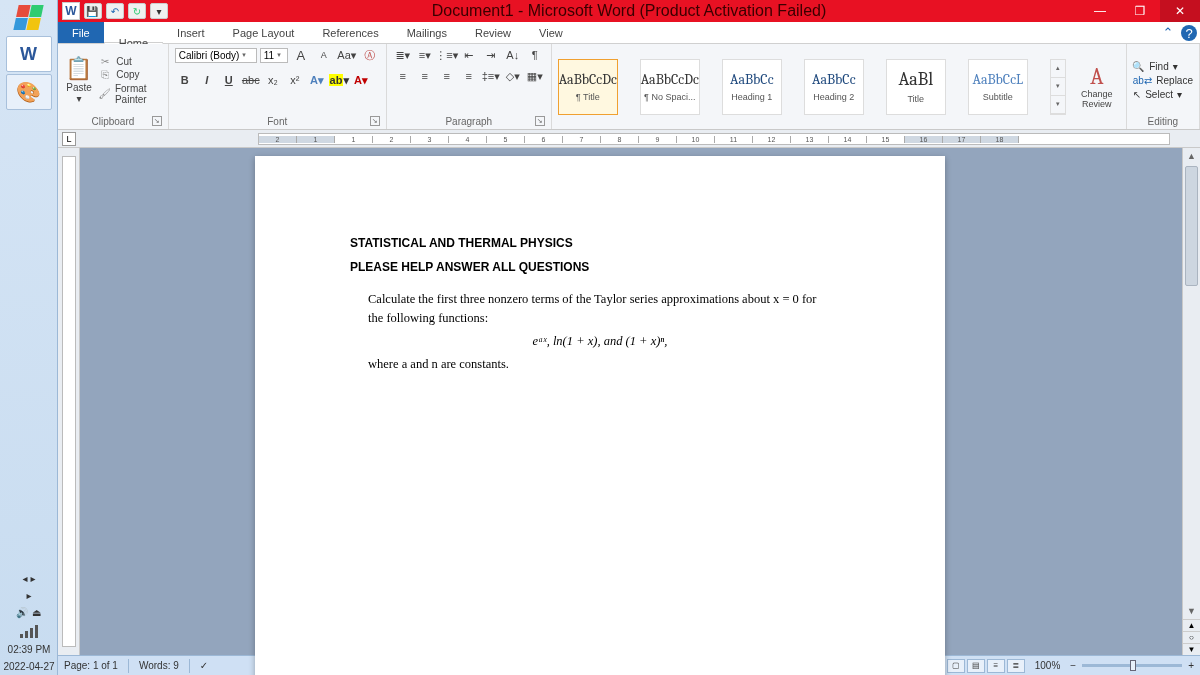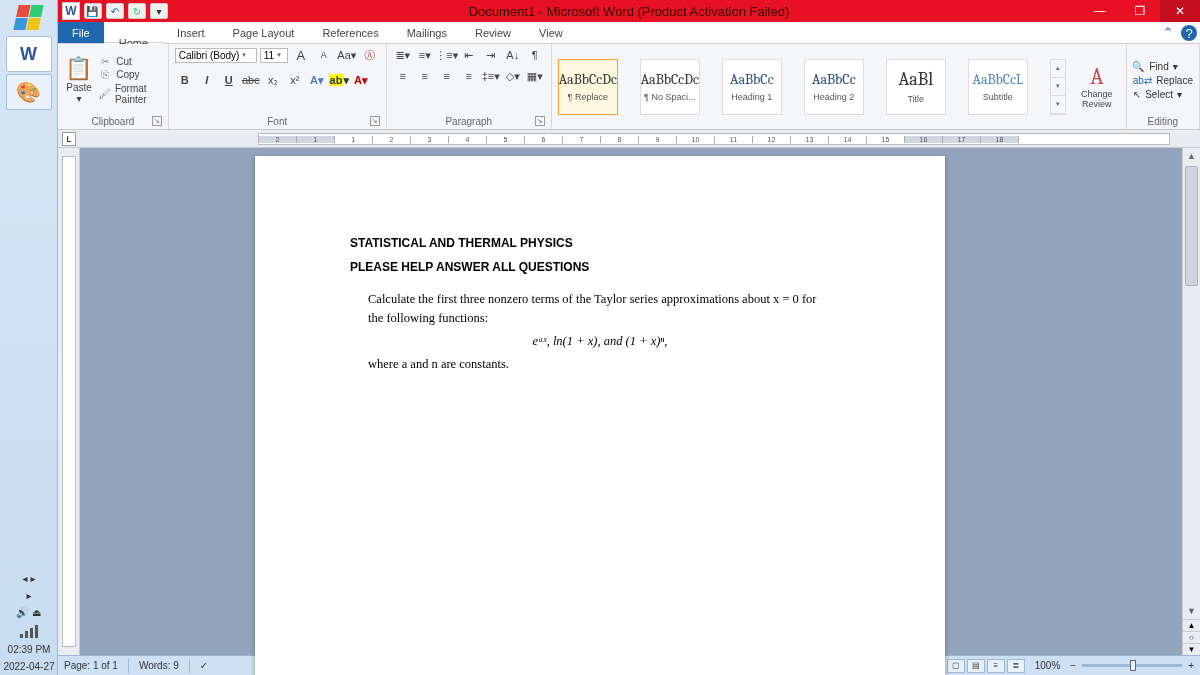--- a/index.html
+++ b/index.html
@@ -22,21 +22,21 @@
 .arrows { font-size: 10px; color: #333; }
 
 
 .app { position: absolute; left: 58px; top: 0; right: 0; height: 675px; display: flex; flex-direction: column; }
 
 
 .titlebar { height: 22px; background: #e81123; display: flex; align-items: center; color: #600; font-size: 11px; position: relative; }
 .qat { display: flex; align-items: center; gap: 4px; padding-left: 4px; }
 .qat-btn { width: 18px; height: 16px; background: #f0f0f0; border: 1px solid #ccc; border-radius: 2px; display: flex; align-items: center; justify-content: center; font-size: 10px; color: #333; }
 .qat .wicon { width: 18px; height: 18px; background: #fff; color: #2b579a; font-weight: bold; font-size: 12px; display: flex; align-items: center; justify-content: center; border: 1px solid #ccc; }
-.title-text { position: absolute; left: 50%; transform: translateX(-50%); font-size: 13px; color: #3a0000; }
+.title-text { position: absolute; left: 50%; transform: translateX(-50%); font-size: 16px; color: #3a0000; }
 .win-controls { margin-left: auto; display: flex; height: 100%; }
 .win-btn { width: 40px; display: flex; align-items: center; justify-content: center; color: #fff; font-size: 12px; }
 .win-btn.close { background: #c50f1f; }
 
 
 .ribbon-tabs { height: 22px; background: #fff; display: flex; align-items: stretch; border-bottom: 1px solid #d0d0d0; font-size: 11px; }
 .tab { padding: 0 14px; display: flex; align-items: center; color: #444; cursor: pointer; }
 .tab.file { background: #2067b2; color: #fff; }
 .tab.active { border: 1px solid #d0d0d0; border-bottom: 1px solid #fff; margin-bottom: -1px; background: #0ea5e9; margin-top: 20px; }
 .ribbon-tabs .spacer { flex: 1; }
@@ -258,21 +258,21 @@
           <div class="sbtn">▦▾</div>
         </div>
       </div>
       <div class="group-label"><span>Paragraph</span><span class="launcher">↘</span></div>
     </div>
 
     <div class="group" style="flex:0 0 auto;">
       <div class="group-body styles-body">
         <div class="style-item sel">
             <div class="sample">AaBbCcDc</div>
-            <div>¶ Replace</div>
+            <div>¶ Title</div>
           </div>
         <div class="style-item">
             <div class="sample">AaBbCcDc</div>
             <div>¶ No Spaci...</div>
           </div>
         <div class="style-item">
             <div class="sample blue">AaBbCc</div>
             <div>Heading 1</div>
           </div>
         <div class="style-item">

